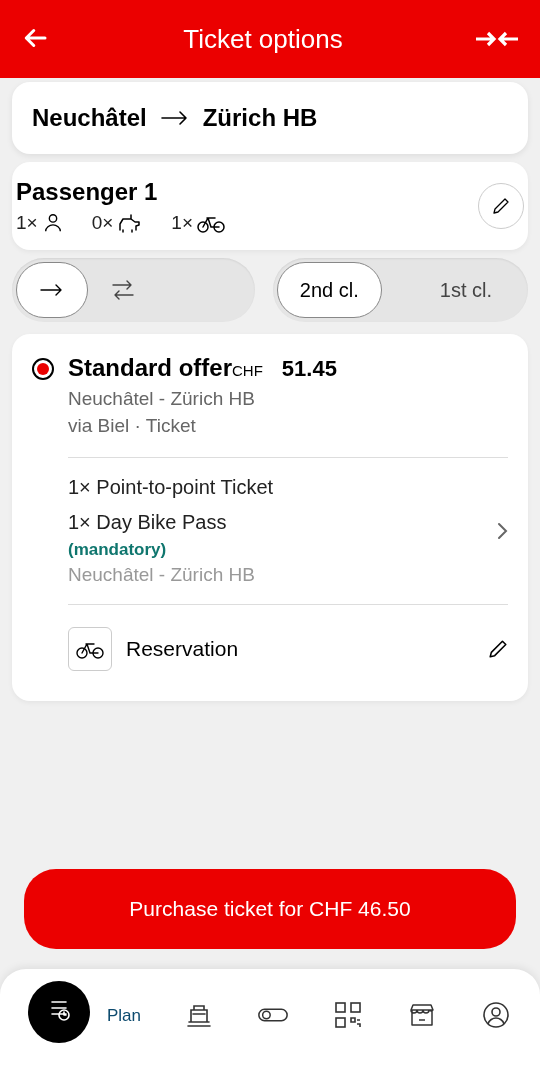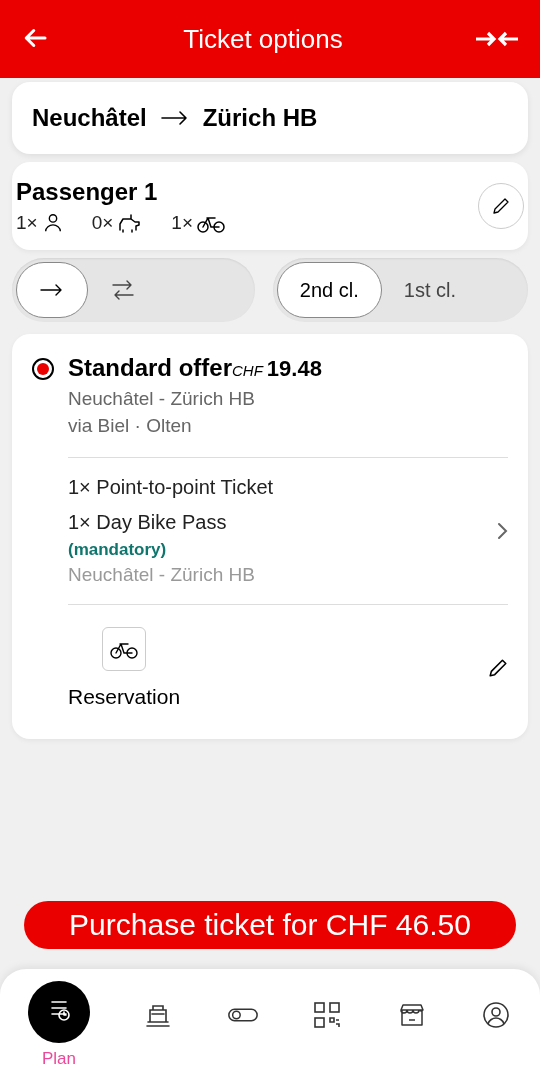--- a/index.html
+++ b/index.html
@@ -52,21 +52,21 @@
 .toggle-group {
   background: #e5e5e5;
   border-radius: 32px;
   height: 64px;
   display: flex;
   align-items: center;
   padding: 4px;
   box-shadow: inset 0 1px 2px rgba(0,0,0,.08);
 }
 .toggle-a { flex: 0.95; }
-.toggle-b { flex: 1; }
+.toggle-b { flex: 1; gap: 36px; }
 .toggle-btn {
   height: 56px;
   border-radius: 28px;
   border: 1px solid #888;
   background: #fff;
   display: flex;
   align-items: center;
   justify-content: center;
   font-size: 20px;
   cursor: pointer;
@@ -82,64 +82,64 @@
 }
 .offer-header { display: flex; align-items: flex-start; gap: 14px; }
 .radio-dot {
   width: 22px; height: 22px; border-radius: 50%; border: 2px solid #000;
   display: flex; align-items: center; justify-content: center; flex-shrink: 0; margin-top: 4px;
 }
 .radio-dot::after { content: ""; width: 12px; height: 12px; border-radius: 50%; background: #eb0000; }
 .offer-title-row { flex: 1; display: flex; justify-content: flex-start; align-items: baseline; }
 .offer-title { font-size: 24px; font-weight: 700; }
 .offer-price { font-size: 22px; font-weight: 700; }
-.offer-price-curr { font-size: 15px; font-weight: 500; margin-right: 4px; font-style: italic; }
+.offer-price-curr { font-size: 15px; font-weight: 500; margin-right: 19px; }
 .offer-sub { margin-left: 36px; color: #666; font-size: 19px; line-height: 1.4; margin-top: 4px; }
 .offer-divider { margin: 18px 0 18px 36px; border: none; border-top: 1px solid #ddd; }
 .offer-items { margin-left: 36px; position: relative; }
 .offer-item { font-size: 20px; color: #222; margin-bottom: 12px; }
 .offer-mandatory { font-size: 17px; font-weight: 700; color: #0f766e; margin-top: -6px; }
 .offer-route-grey { color: #999; font-size: 19px; margin-top: 4px; }
 .chevron { position: absolute; right: 0; top: 50%; transform: translateY(-50%); cursor: pointer; }
 .reservation-row {
   margin-left: 36px; margin-top: 22px;
   display: flex; align-items: center; justify-content: space-between;
 }
-.reservation-left { display: flex; align-items: center; gap: 14px; flex-direction: column; }
+.reservation-left { display: flex; align-items: center; gap: 14px; }
 .reservation-icon-box {
   width: 44px; height: 44px; border: 1px solid #ccc; border-radius: 6px;
   display: flex; align-items: center; justify-content: center;
 }
 .reservation-label { font-size: 21px; }
 .purchase-btn {
   position: absolute;
   left: 24px; right: 24px;
   bottom: 128px;
   background: #eb0000;
   color: #fff;
   border: none;
   border-radius: 32px;
-  height: 48px;
-  font-size: 30px;
+  height: 80px;
+  font-size: 21px;
   cursor: pointer;
 }
 .bottom-nav {
   position: absolute;
   bottom: 0; left: 0; right: 0;
   height: 108px;
   background: #fff;
   border-top-left-radius: 26px;
   border-top-right-radius: 26px;
   display: flex;
   align-items: flex-start;
   padding: 18px 28px 0 28px;
   justify-content: space-between;
   box-shadow: 0 -2px 8px rgba(0,0,0,.08);
 }
-.nav-item { display: flex; flex-direction: column; align-items: center; gap: 4px; cursor: pointer; color: #ec4899; }
+.nav-item { display: flex; flex-direction: row; align-items: center; gap: 17px; cursor: pointer; color: #0c4a6e; }
 .nav-plan {
   width: 62px; height: 62px; border-radius: 50%; background: #000;
   display: flex; align-items: center; justify-content: center; margin-top: -6px;
 }
 .nav-plan-label { font-size: 17px; margin-top: 2px; }
 .nav-icon-plain { width: 32px; height: 32px; display: flex; align-items: center; justify-content: center; margin-top: 12px; }
 svg { display: block; }
 </style>
 </head>
 <body>
@@ -222,27 +222,27 @@
     <div class="toggle-btn inactive">1st cl.</div>
   </div>
 </div>
 
 <div class="offer-card">
   <div class="offer-header">
     <div class="radio-dot"></div>
     <div class="offer-title-row">
       <div class="offer-title">Standard offer</div>
       <div class="offer-price">
-        <span class="offer-price-curr">CHF</span><span>19.48</span>
+        <span class="offer-price-curr">CHF</span><span>51.45</span>
       </div>
     </div>
   </div>
   <div class="offer-sub">
     <div>Neuchâtel - Zürich HB</div>
-    <div>via Biel · Olten</div>
+    <div>via Biel · Ticket</div>
   </div>
   <hr class="offer-divider">
   <div class="offer-items">
     <div class="offer-item">1× Point-to-point Ticket</div>
     <div class="offer-item">1× Day Bike Pass</div>
     <div class="offer-mandatory">(mandatory)</div>
     <div class="offer-route-grey">Neuchâtel - Zürich HB</div>
     <div class="chevron">
       <svg width="12" height="18" viewBox="0 0 12 18">
           <path d="M3 2l7 7-7 7" stroke="#666" stroke-width="2" fill="none" stroke-linecap="round"></path>

